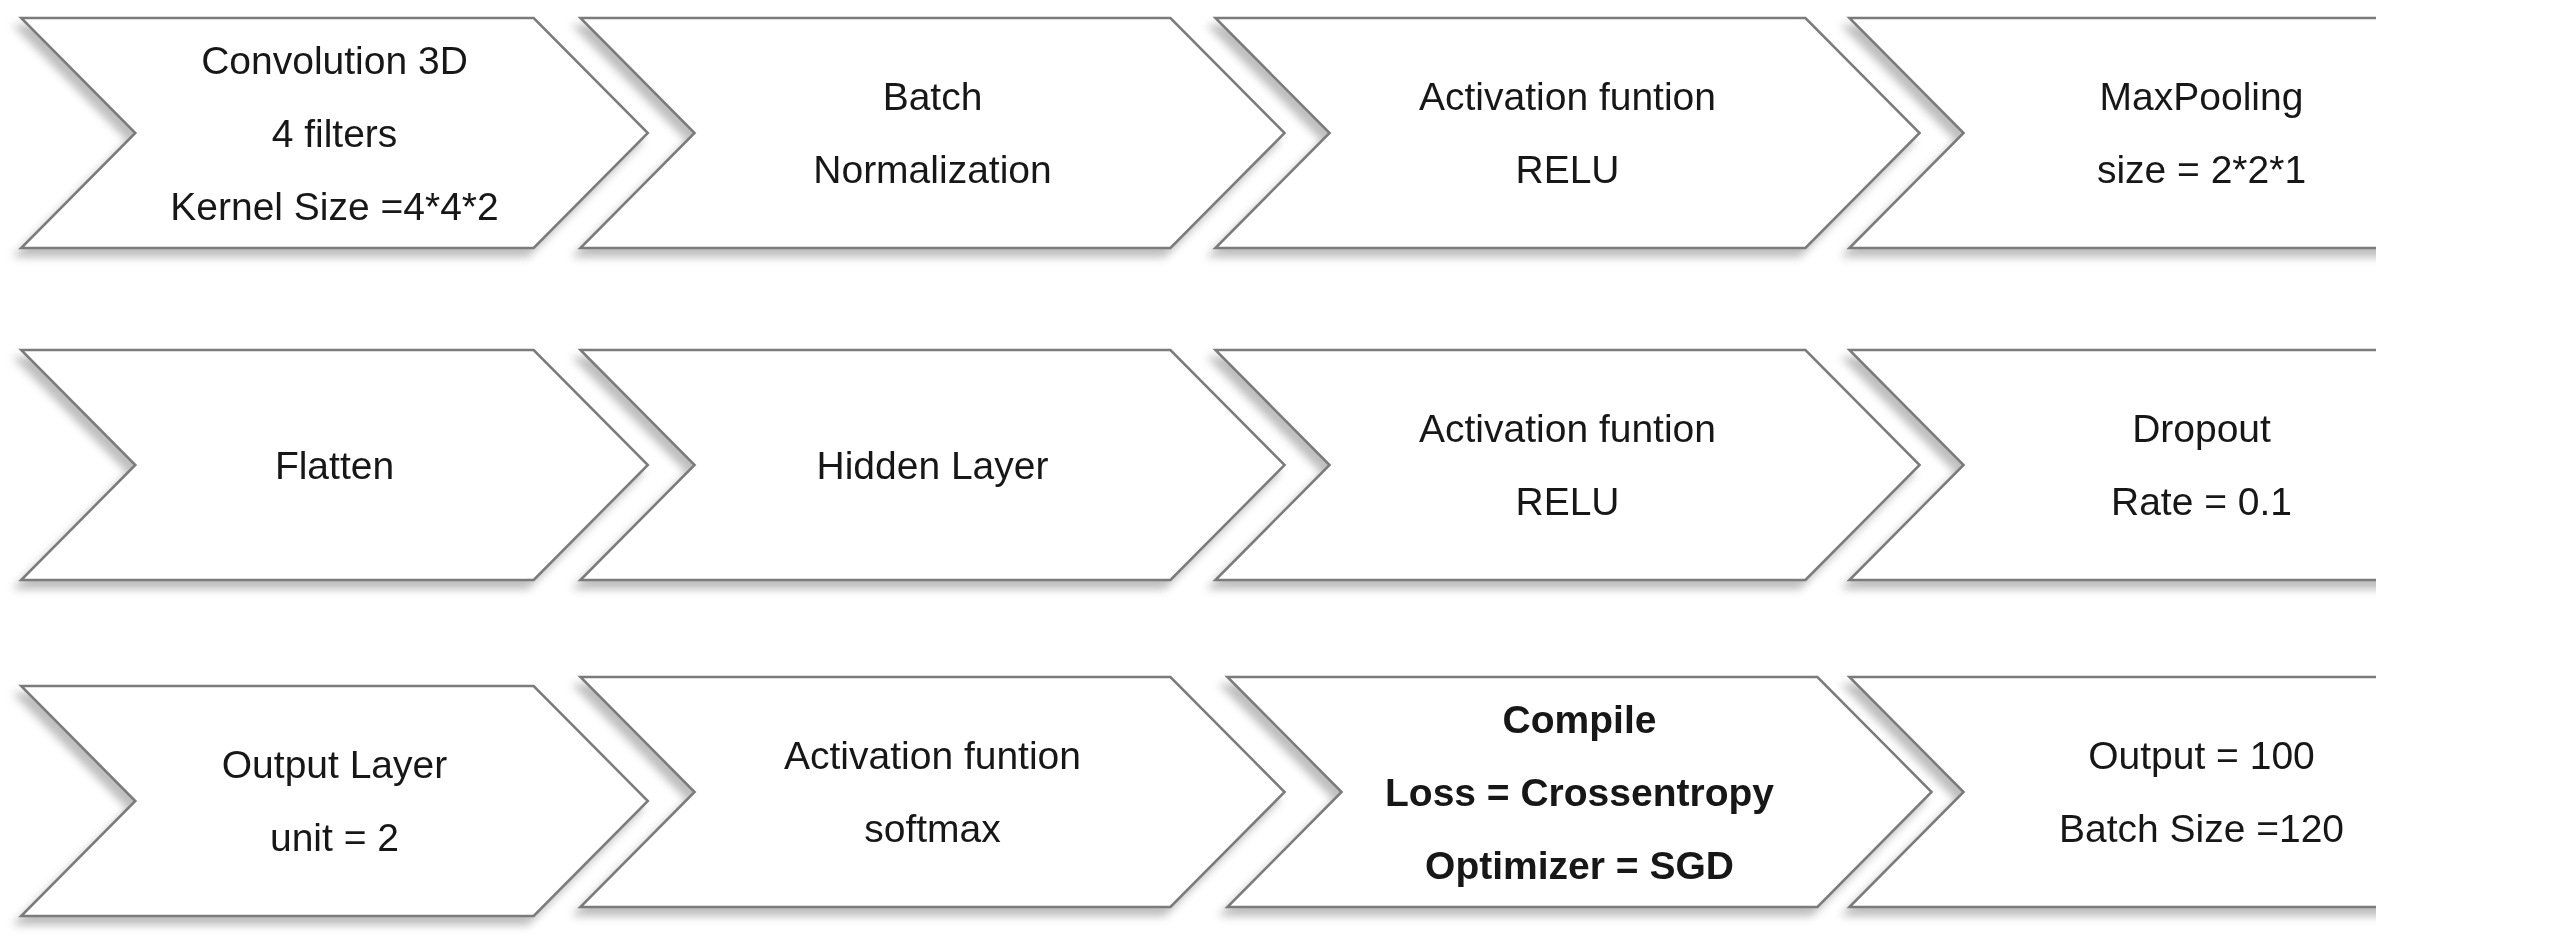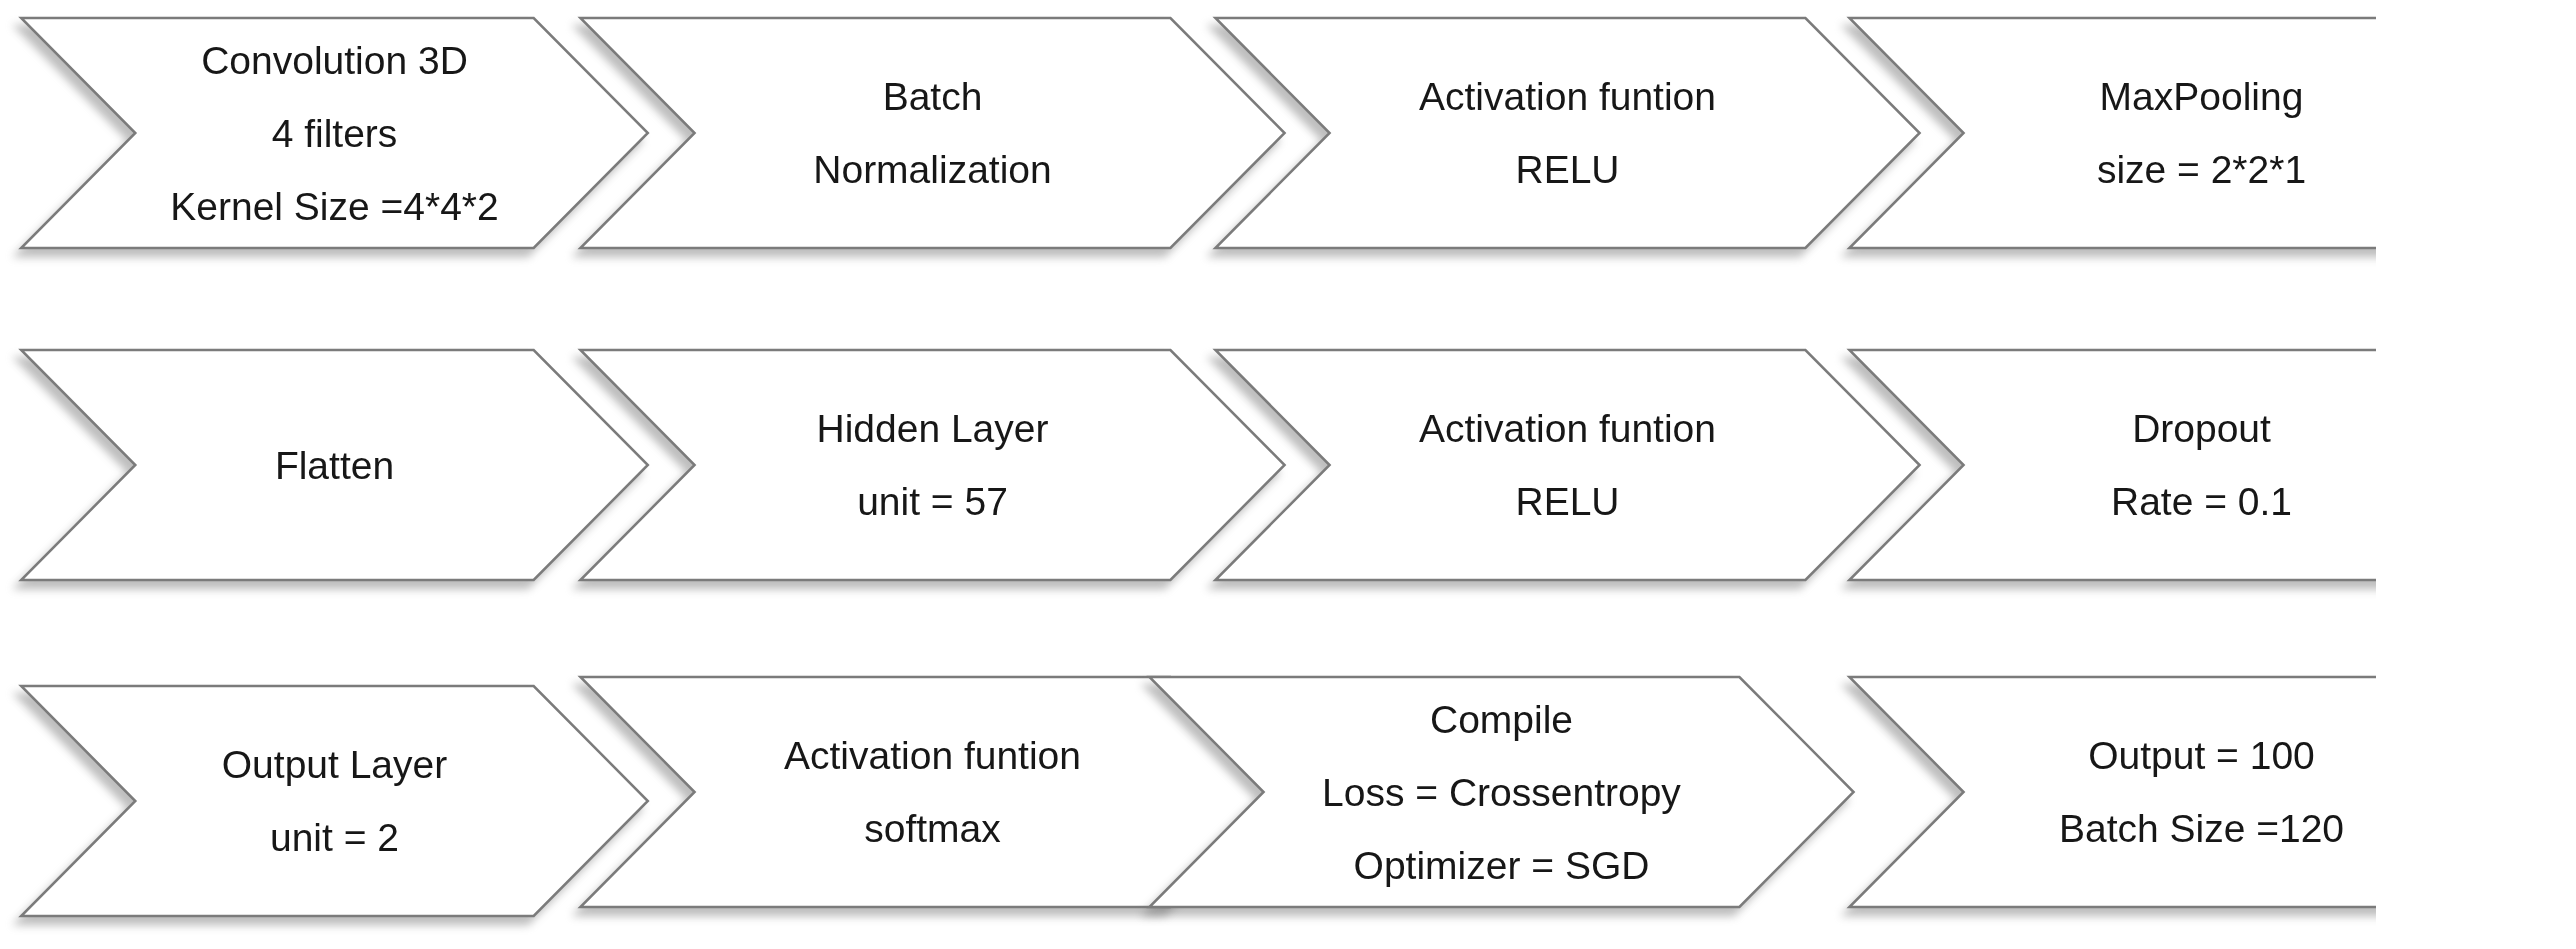--- a/index.html
+++ b/index.html
@@ -106,21 +106,20 @@
       <div class="line">Flatten</div>
     </div>
   </div>
 
   <div class="chevron" style="left:580px; top:350px; width:705px;">
     <svg width="705" height="230" viewBox="0 0 845 276">
         <polygon points="0,0 708,0 845,138 708,276 0,276 137,138"></polygon>
       </svg>
     <div class="label">
       <div class="line">Hidden Layer</div>
-      <div class="line">unit = 57</div>
     </div>
   </div>
 
   <div class="chevron" style="left:1215px; top:350px; width:705px;">
     <svg width="705" height="230" viewBox="0 0 845 276">
         <polygon points="0,0 708,0 845,138 708,276 0,276 137,138"></polygon>
       </svg>
     <div class="label">
       <div class="line">Activation funtion</div>
       <div class="line">RELU</div>
@@ -150,21 +149,21 @@
   <div class="chevron" style="left:580px; top:677px; width:705px;">
     <svg width="705" height="230" viewBox="0 0 845 276">
         <polygon points="0,0 708,0 845,138 708,276 0,276 137,138"></polygon>
       </svg>
     <div class="label">
       <div class="line">Activation funtion</div>
       <div class="line">softmax</div>
     </div>
   </div>
 
-  <div class="chevron" style="left:1149px; top:677px; width:705px;">
+  <div class="chevron" style="left:1227px; top:677px; width:705px;font-weight:bold;">
     <svg width="705" height="230" viewBox="0 0 845 276">
         <polygon points="0,0 708,0 845,138 708,276 0,276 137,138"></polygon>
       </svg>
     <div class="label">
       <div class="line">Compile</div>
       <div class="line">Loss = Crossentropy</div>
       <div class="line">Optimizer = SGD</div>
     </div>
   </div>
 

